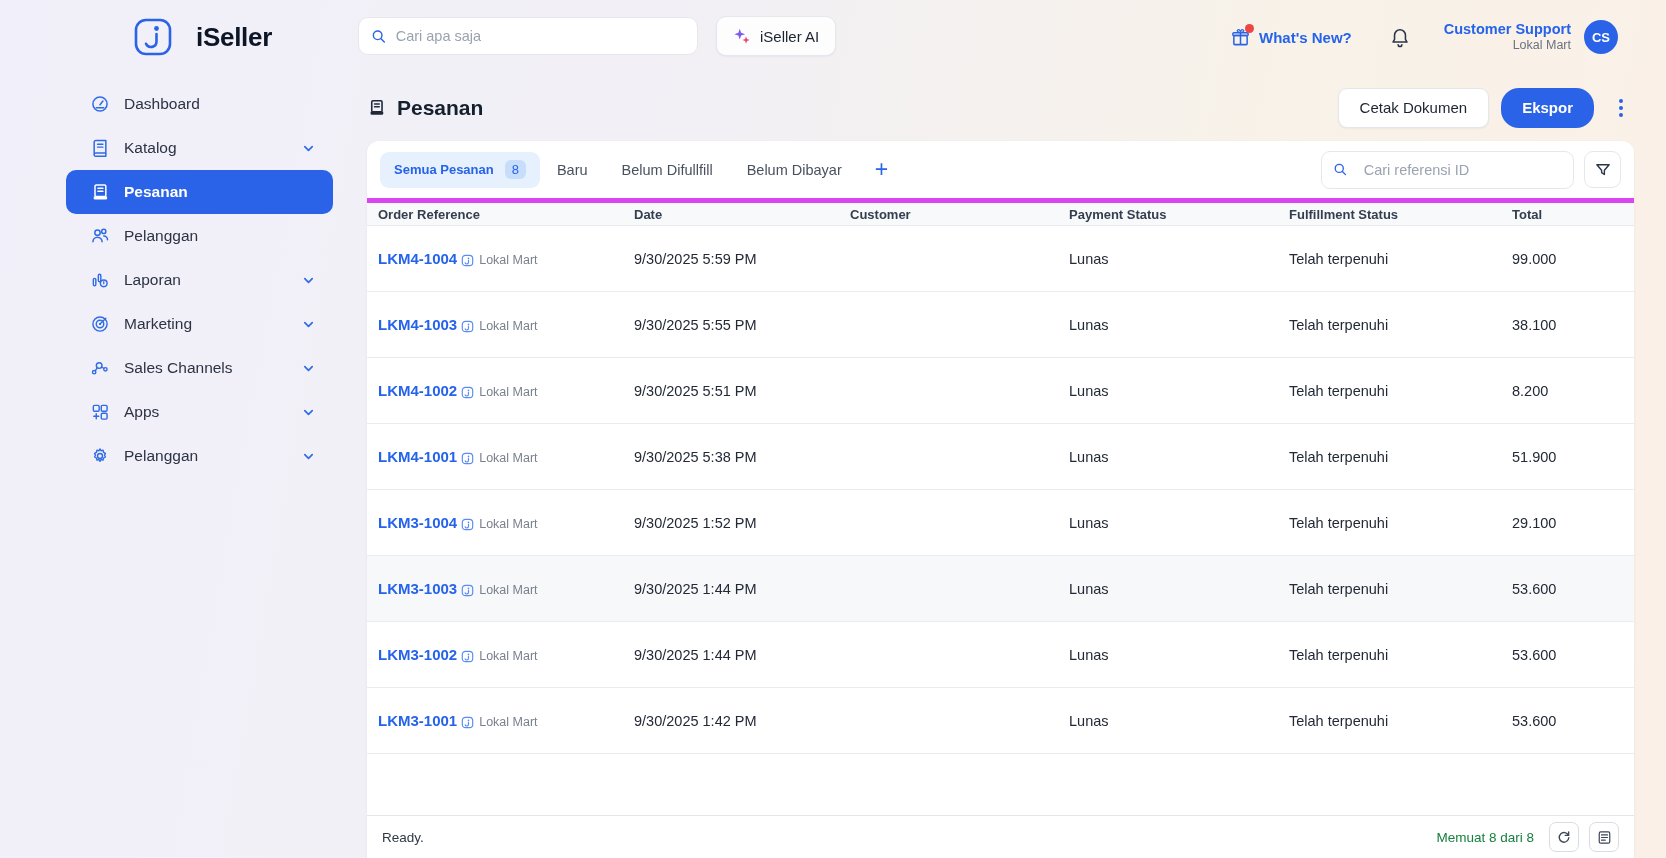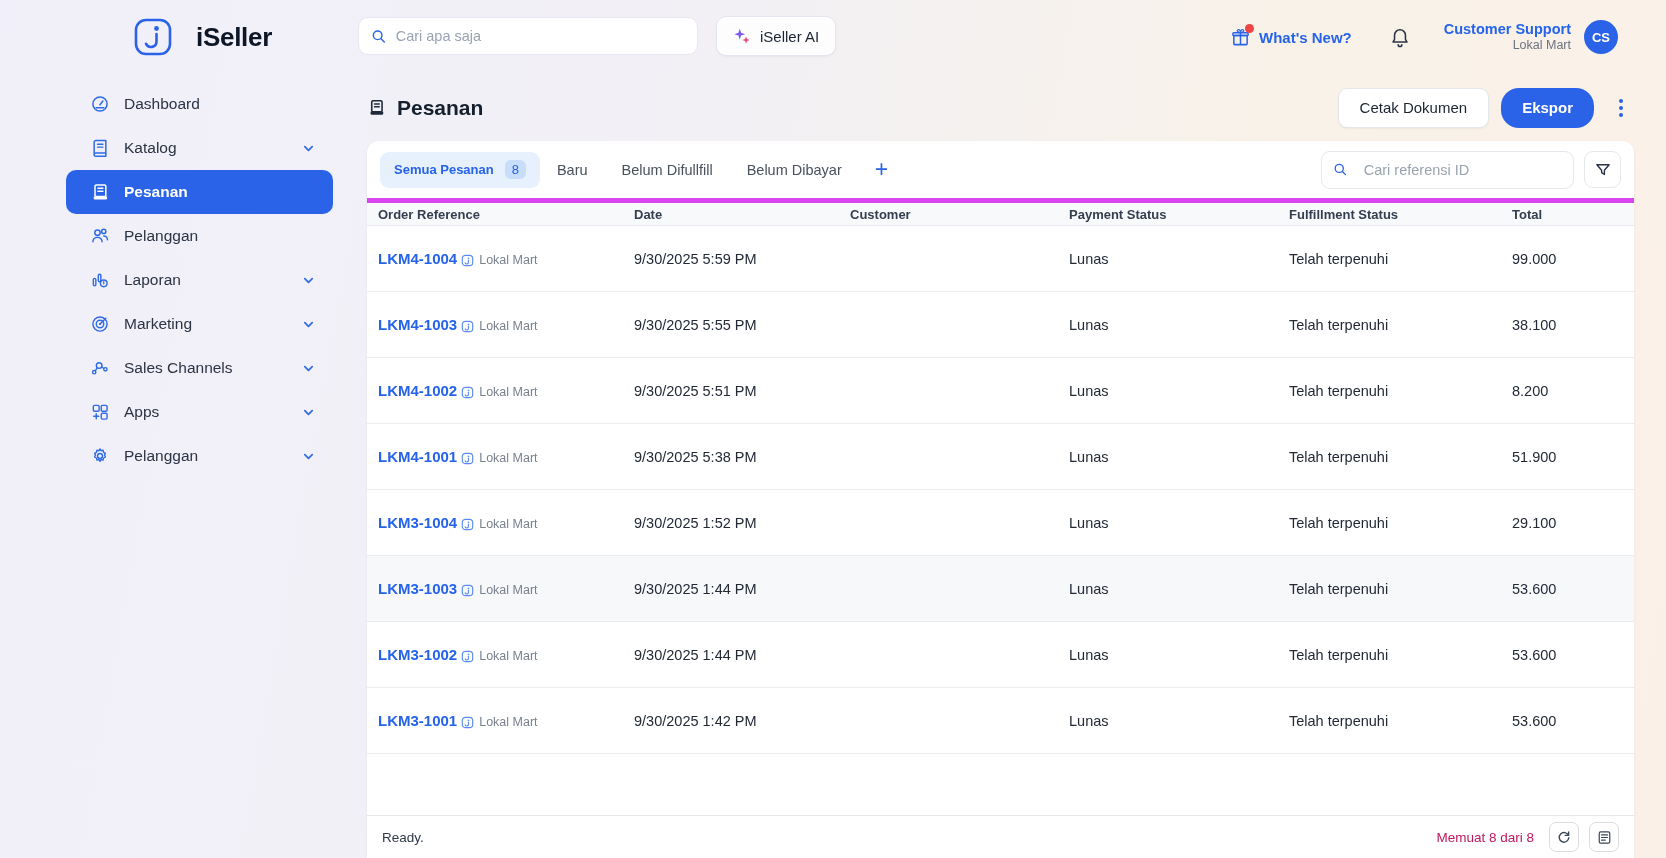--- a/index.html
+++ b/index.html
@@ -108,21 +108,21 @@
   .trow.hl { background:#f7f8fa; }
   .td { font-size:14.5px; color:#232a36; padding-left:11px; white-space:nowrap; }
   .td-ref { display:flex; gap:4px;align-items:flex-end; }
   .ref-link { color:#2563eb; font-size:15px; font-weight:700; text-decoration:none; }
   .ref-sub { display:flex; align-items:center; gap:5px; color:#79818d; font-size:12.5px; }
   .card-spacer { flex:1; }
 
   .status-bar { height:43px; border-top:1px solid #e4e7ea; display:flex; align-items:center; padding:0 15px; }
   .status-ready { font-size:13.5px; color:#2f3947; }
   .status-right { margin-left:auto; display:flex; align-items:center; gap:10px; }
-  .status-count { font-size:13.5px; color:#be185d; margin-right:5px; }
+  .status-count { font-size:13.5px; color:#15803d; margin-right:5px; }
   .mini-btn {
     width:30px; height:30px; border:1px solid #d9dde2; border-radius:7px; background:#fff;
     display:flex; align-items:center; justify-content:center; cursor:pointer;
   }
 
   
   .watermark { position:absolute; z-index:50; pointer-events:none; color:#8f9095; }
 </style>
 </head>
 <body>

